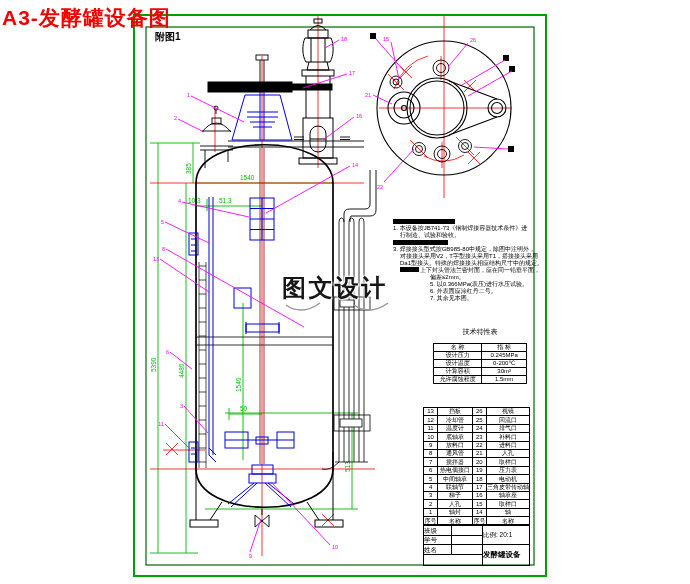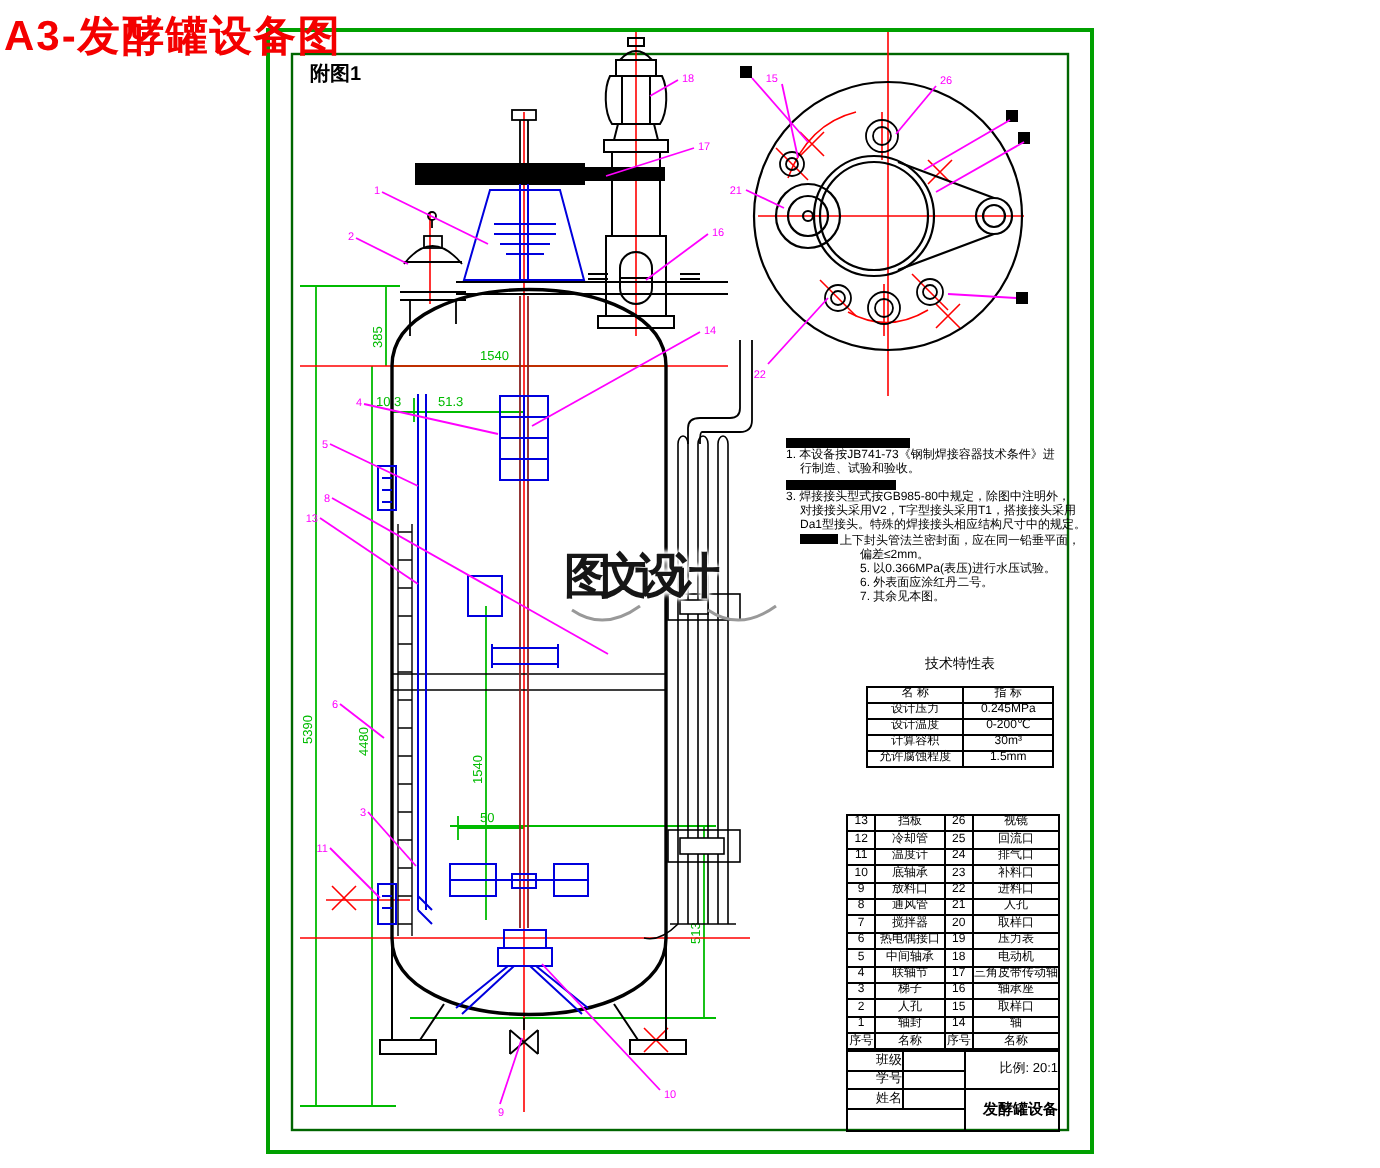--- a/index.html
+++ b/index.html
@@ -3,21 +3,21 @@
 <meta charset="utf-8">
 <style>
   html,body{margin:0;padding:0;background:#fff;}
   .canvas{position:relative;width:690px;height:584px;background:#fff;overflow:hidden;
           font-family:"Liberation Sans","DejaVu Sans",sans-serif;}
   svg{position:absolute;left:0;top:0;}
   .page-title{position:absolute;left:2px;top:4px;font-size:21px;font-weight:bold;
               color:#f40000;letter-spacing:1px;white-space:nowrap;z-index:30;}
   .fig-label{position:absolute;left:155px;top:30px;font-size:10px;color:#000;z-index:5;font-weight:bold;}
   .watermark{position:absolute;left:282px;top:272px;font-size:24px;letter-spacing:-6px;
-             font-weight:bold;color:#161616;font-family:Liberation Serif, serif;
+             font-weight:bold;color:#161616;font-family:Liberation Mono, monospace;
              white-space:nowrap;z-index:20;
              text-shadow:0 0 2px #fff,0 0 3px #fff,1px 1px 2px #fff,-1px -1px 2px #fff;}
   .notes{position:absolute;left:393px;top:218px;width:142px;font-size:6px;line-height:7px;
          color:#000;z-index:6;}
   .nline{white-space:nowrap;}
   .redact{background:#000;height:5px;margin:1px 0;}
   .redact-inline{display:inline-block;background:#000;height:5px;width:19px;margin-right:1px;}
   .ind1{padding-left:7px;}
   .ind2{padding-left:37px;}
   .spec{position:absolute;left:433px;top:327px;width:94px;z-index:6;}
@@ -26,21 +26,21 @@
   .spec table{width:94px;}
   .spec td{border:1px solid #000;font-size:6px;height:7px;line-height:7px;
            text-align:center;padding:0;color:#000;}
   .spec td.c1{width:48px;} .spec td.c2{width:44px;}
   .parts{position:absolute;left:423px;top:407px;width:107px;z-index:6;}
   .pt{width:107px;}
   .pt td{border:1px solid #000;font-size:6px;height:7.4px;line-height:6.5px;
          text-align:center;padding:0;white-space:nowrap;overflow:hidden;color:#000;}
   .pt td.n{width:14px;} .pt td.m1{width:36px;} .pt td.m2{width:41px;}
   .tb{width:107px;}
-  .tb td{border:1px solid #000;font-size:6.5px;padding:0;text-align:right;color:#000;
+  .tb td{border:1px solid #000;font-size:6.5px;padding:0;text-align:left;color:#000;
          line-height:8px;}
   .tb td.lbl{width:27px;height:8.5px;}
   .tb td.val{width:30px;}
   .tb td.rgt{width:46px;}
   .tb td.dt{font-weight:bold;font-size:7.5px;}
   .tb td.empty{height:10px;}
 </style>
 </head>
 <body>
 

